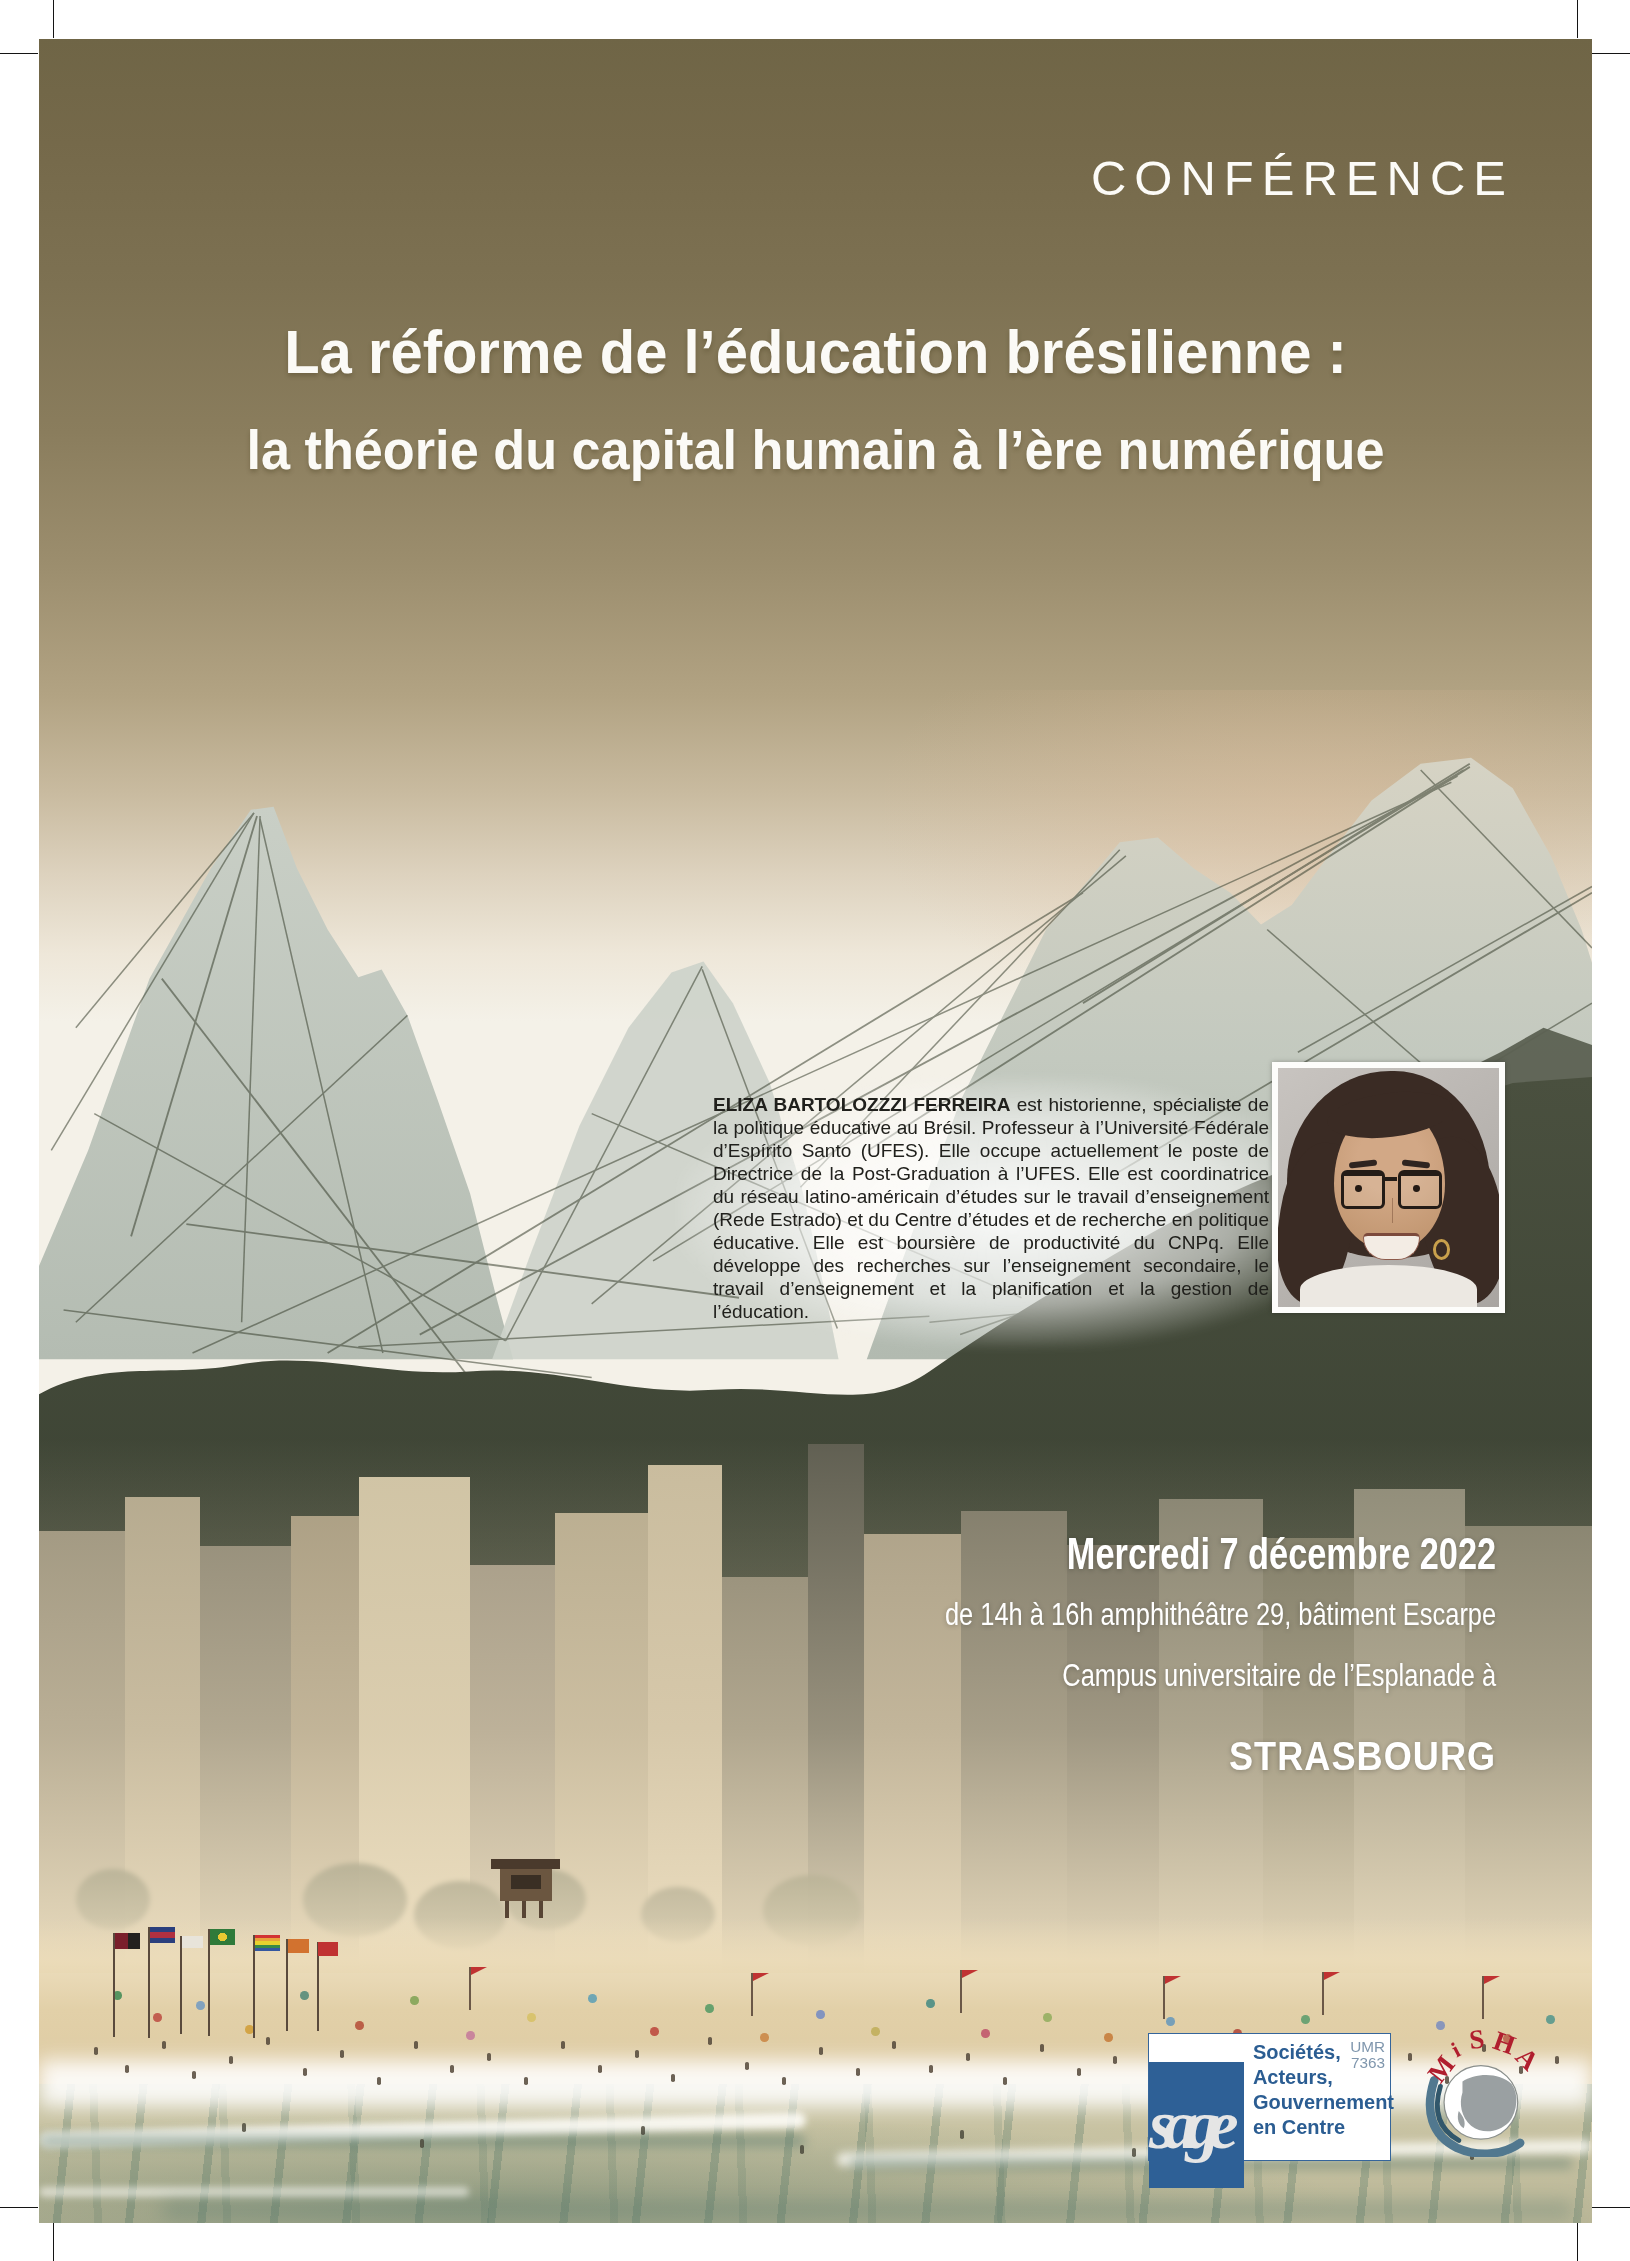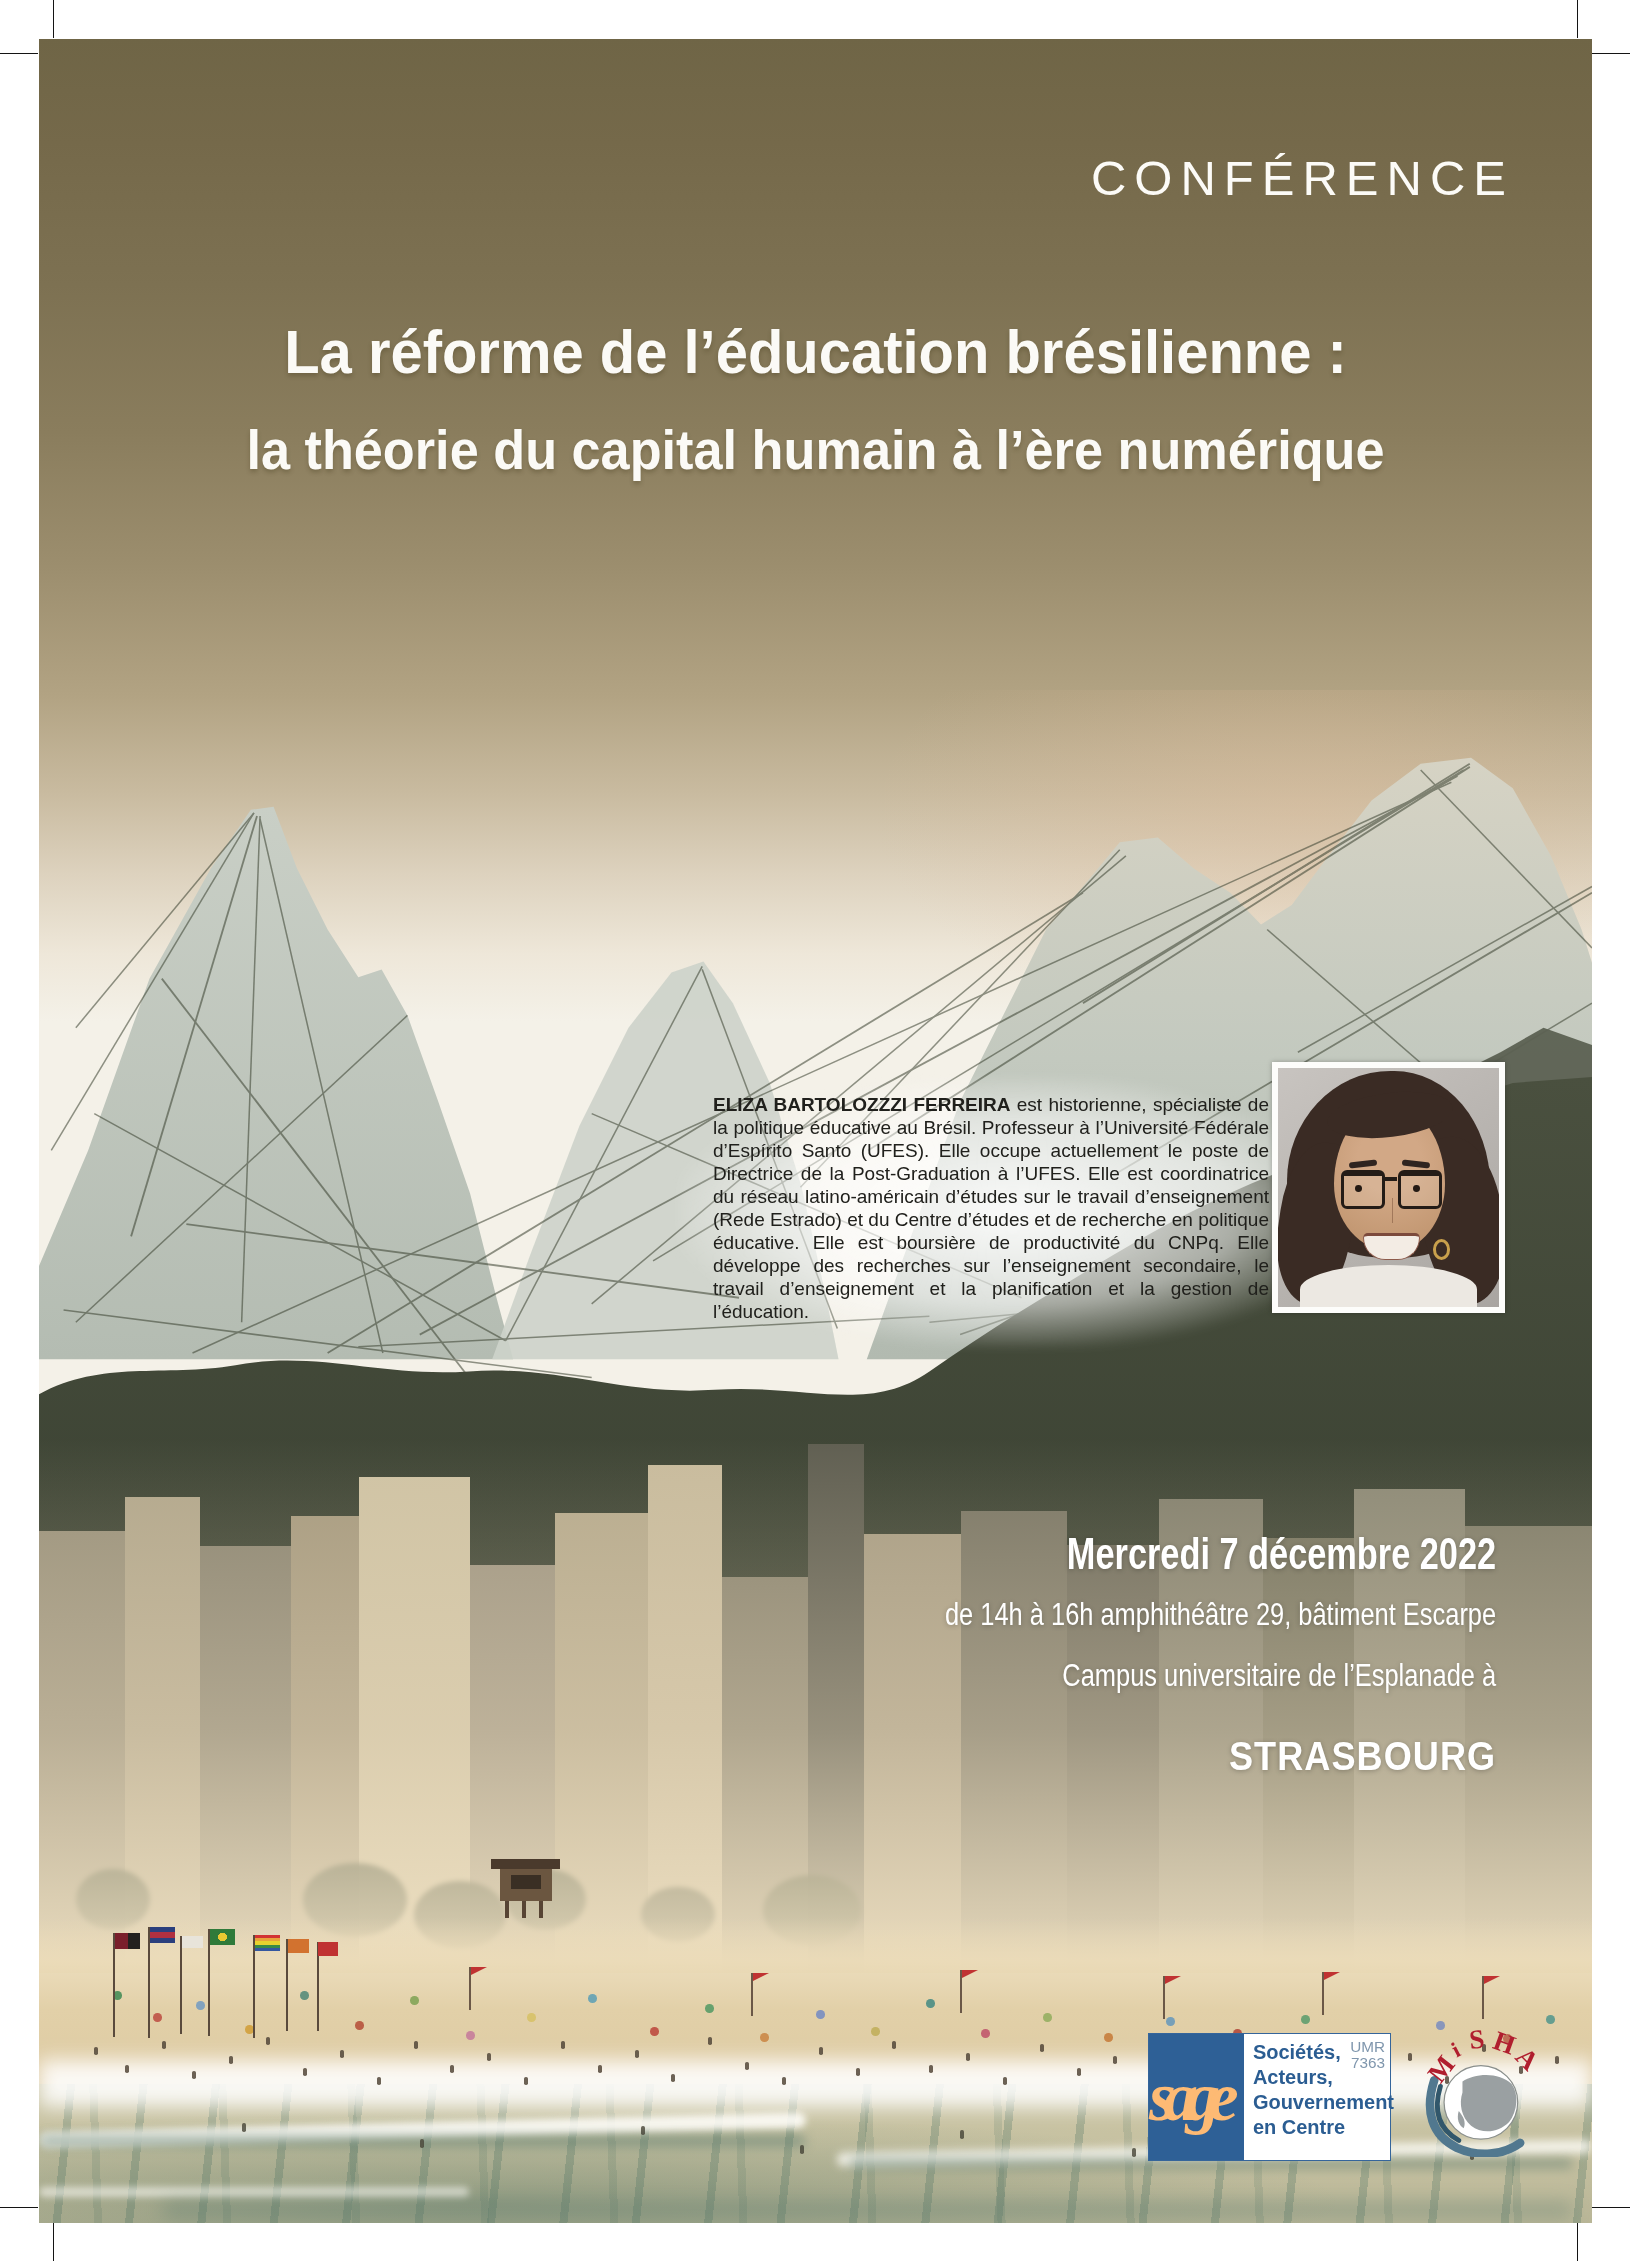--- a/index.html
+++ b/index.html
@@ -113,23 +113,23 @@
 
   
   .event{position:absolute;right:96px;top:1490px;text-align:right;color:#ffffff;text-shadow:0 1.2px 5.5px rgba(0,0,0,.25);}
   .ev-date{font-size:44px;font-weight:700;transform:scaleX(.78);transform-origin:right center;}
   .ev-l2{font-size:31px;margin-top:18.4px;transform:scaleX(.82);transform-origin:right center;}
   .ev-l3{font-size:31px;margin-top:24.6px;transform:scaleX(.82);transform-origin:right center;}
   .ev-city{font-size:41px;font-weight:700;letter-spacing:1.2px;margin-top:39px;transform:scaleX(.88);transform-origin:right center;}
 
   
   .sage{position:absolute;left:1109px;top:1994px;width:241px;height:126px;background:#ffffff;border:1.2px solid #35659b;display:flex;}
-  .sage-left{width:103px;height:100%;background:#2e6096;color:#fdba74;font-family:"Liberation Serif",serif;
+  .sage-left{width:103px;height:100%;background:#2e6096;color:#e5e5e5;font-family:"Liberation Serif",serif;
       font-weight:700;font-style:italic;font-size:69px;letter-spacing:-12.3px;display:flex;align-items:center;justify-content:center;
-      padding-right:18px;box-sizing:border-box;}
+      padding-right:18px;box-sizing:border-box;margin-top:28px;}
   .sage-right{flex:1;padding:6.1px 4.9px 0 8.6px;color:#2b5d92;font-family:Liberation Sans, sans-serif;font-weight:700;
       font-size:20px;line-height:25px;}
   .sage-umr{position:absolute;right:4.9px;top:4.9px;text-align:right;color:#7f96ad;font-size:15.3px;line-height:16.6px;font-family:"Liberation Sans",sans-serif;font-weight:400;}
   .misha{position:absolute;left:1384px;top:1986px;width:117px;height:132px;}
   .misha text{font-family:"Liberation Serif",serif;font-weight:700;fill:#b01e2e;}
 </style>
 </head>
 <body>
 
 <div class="crop" style="left:53px;top:0;width:1.2px;height:38px;"></div>

